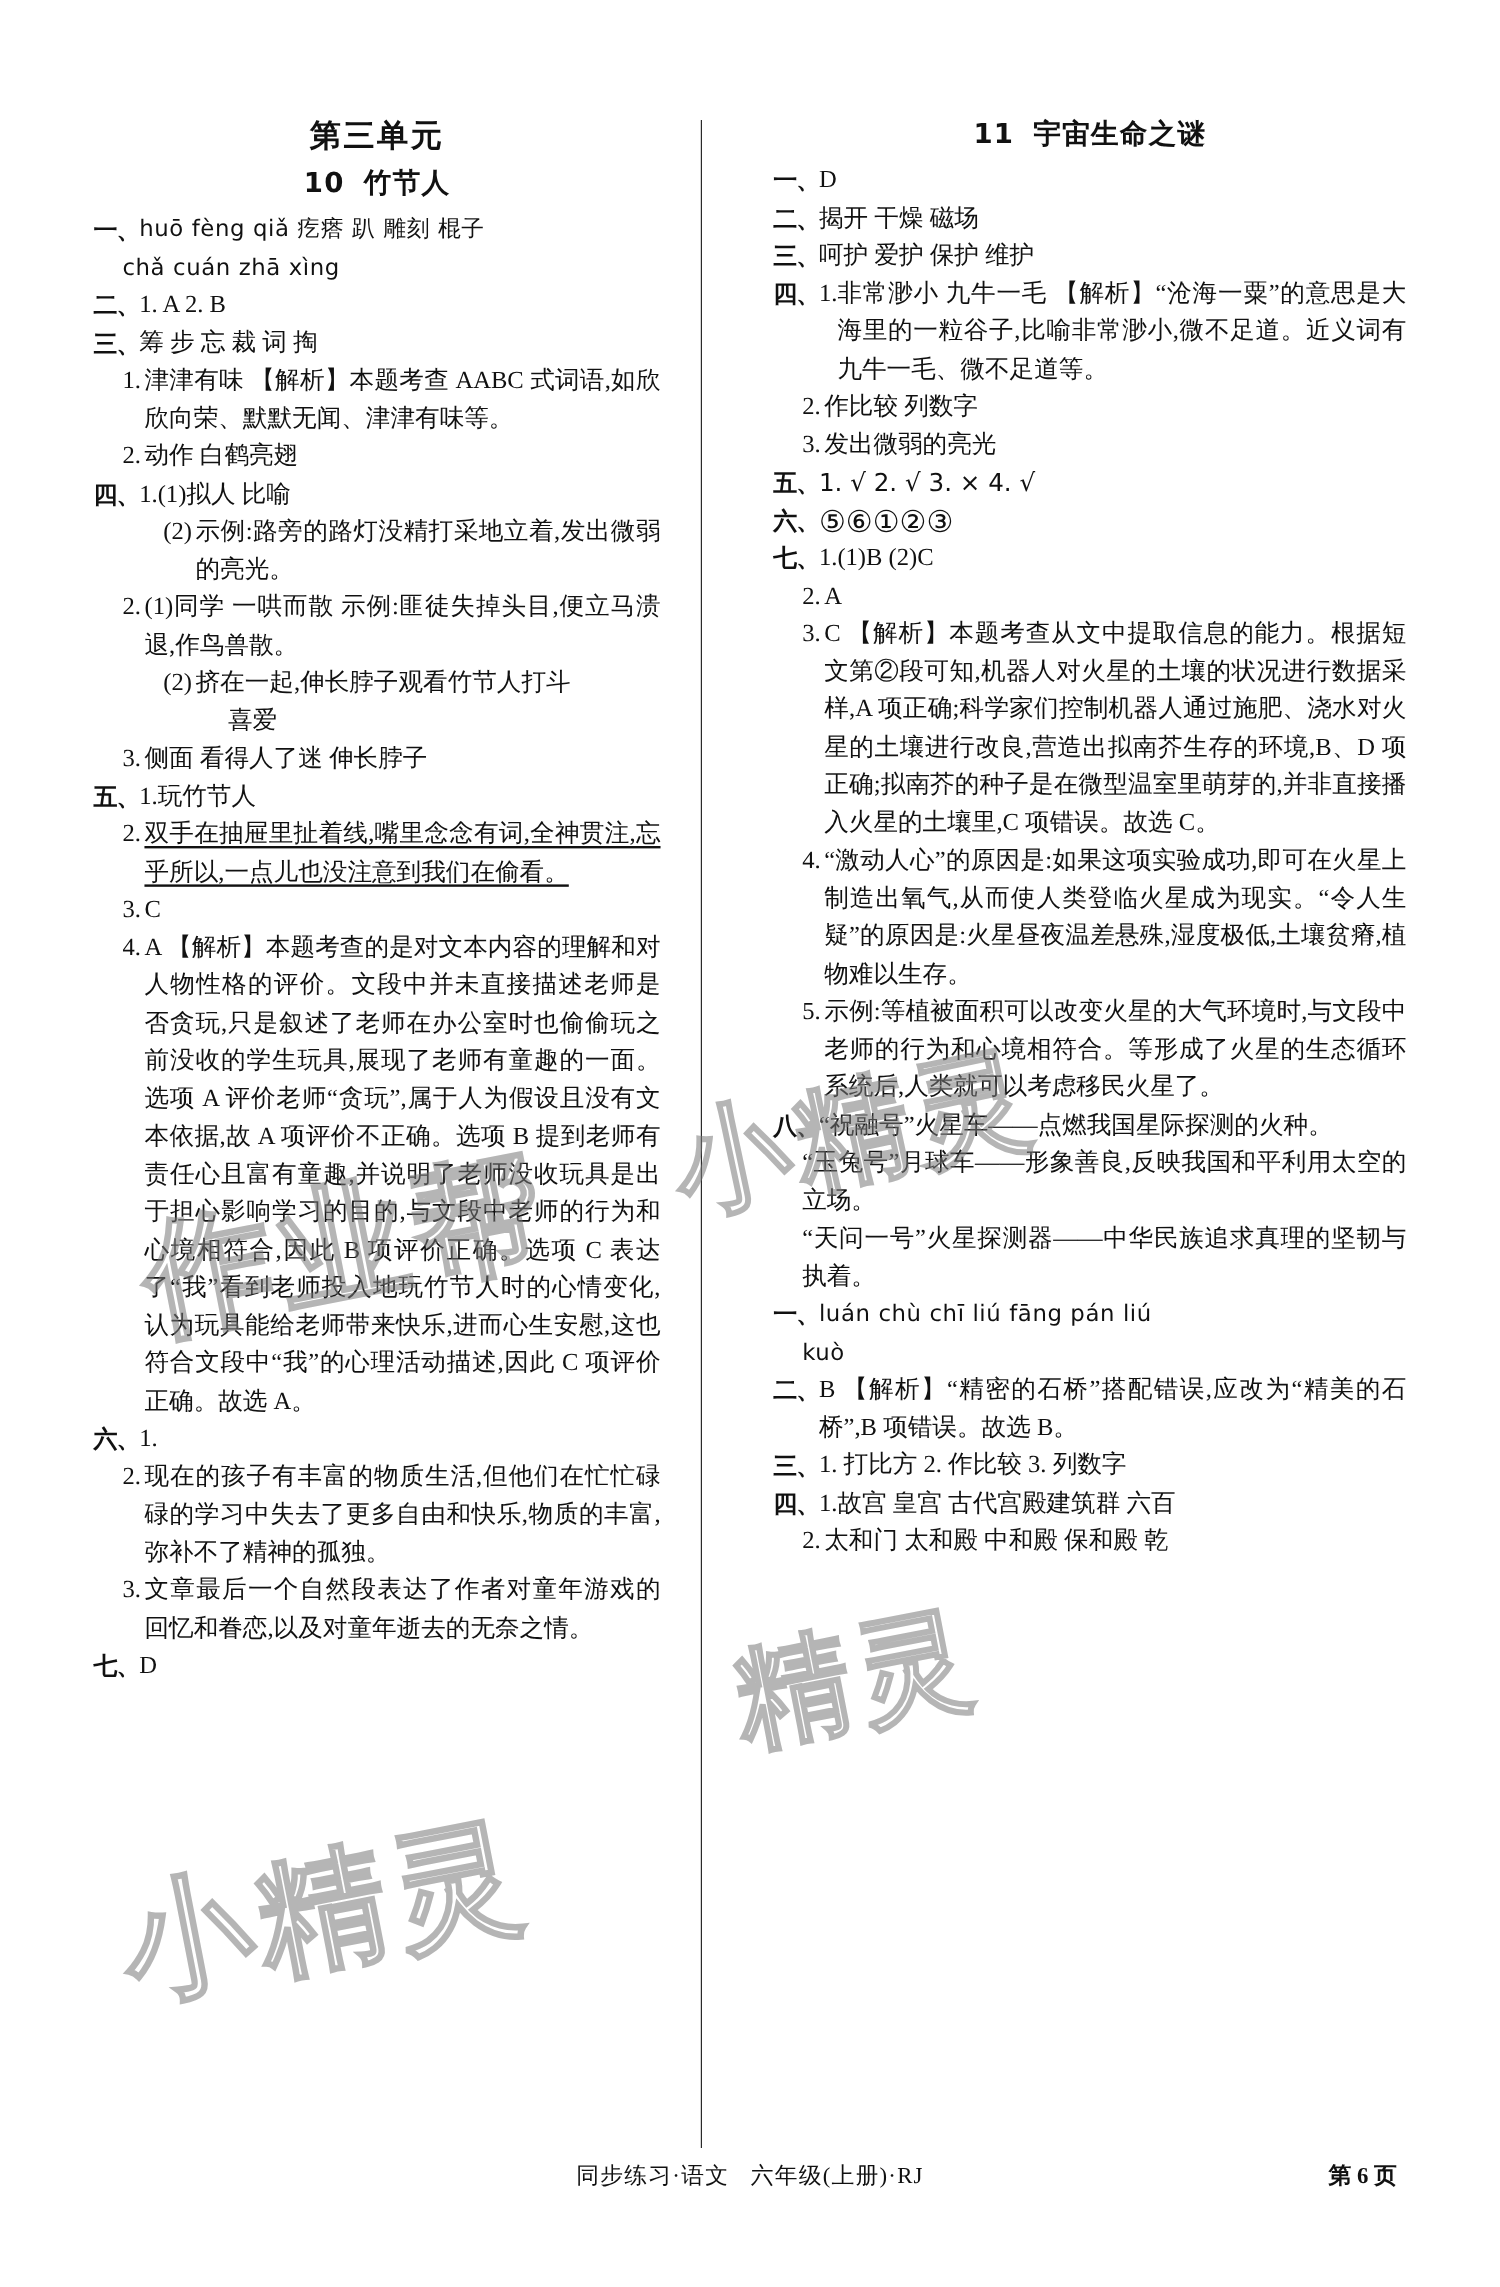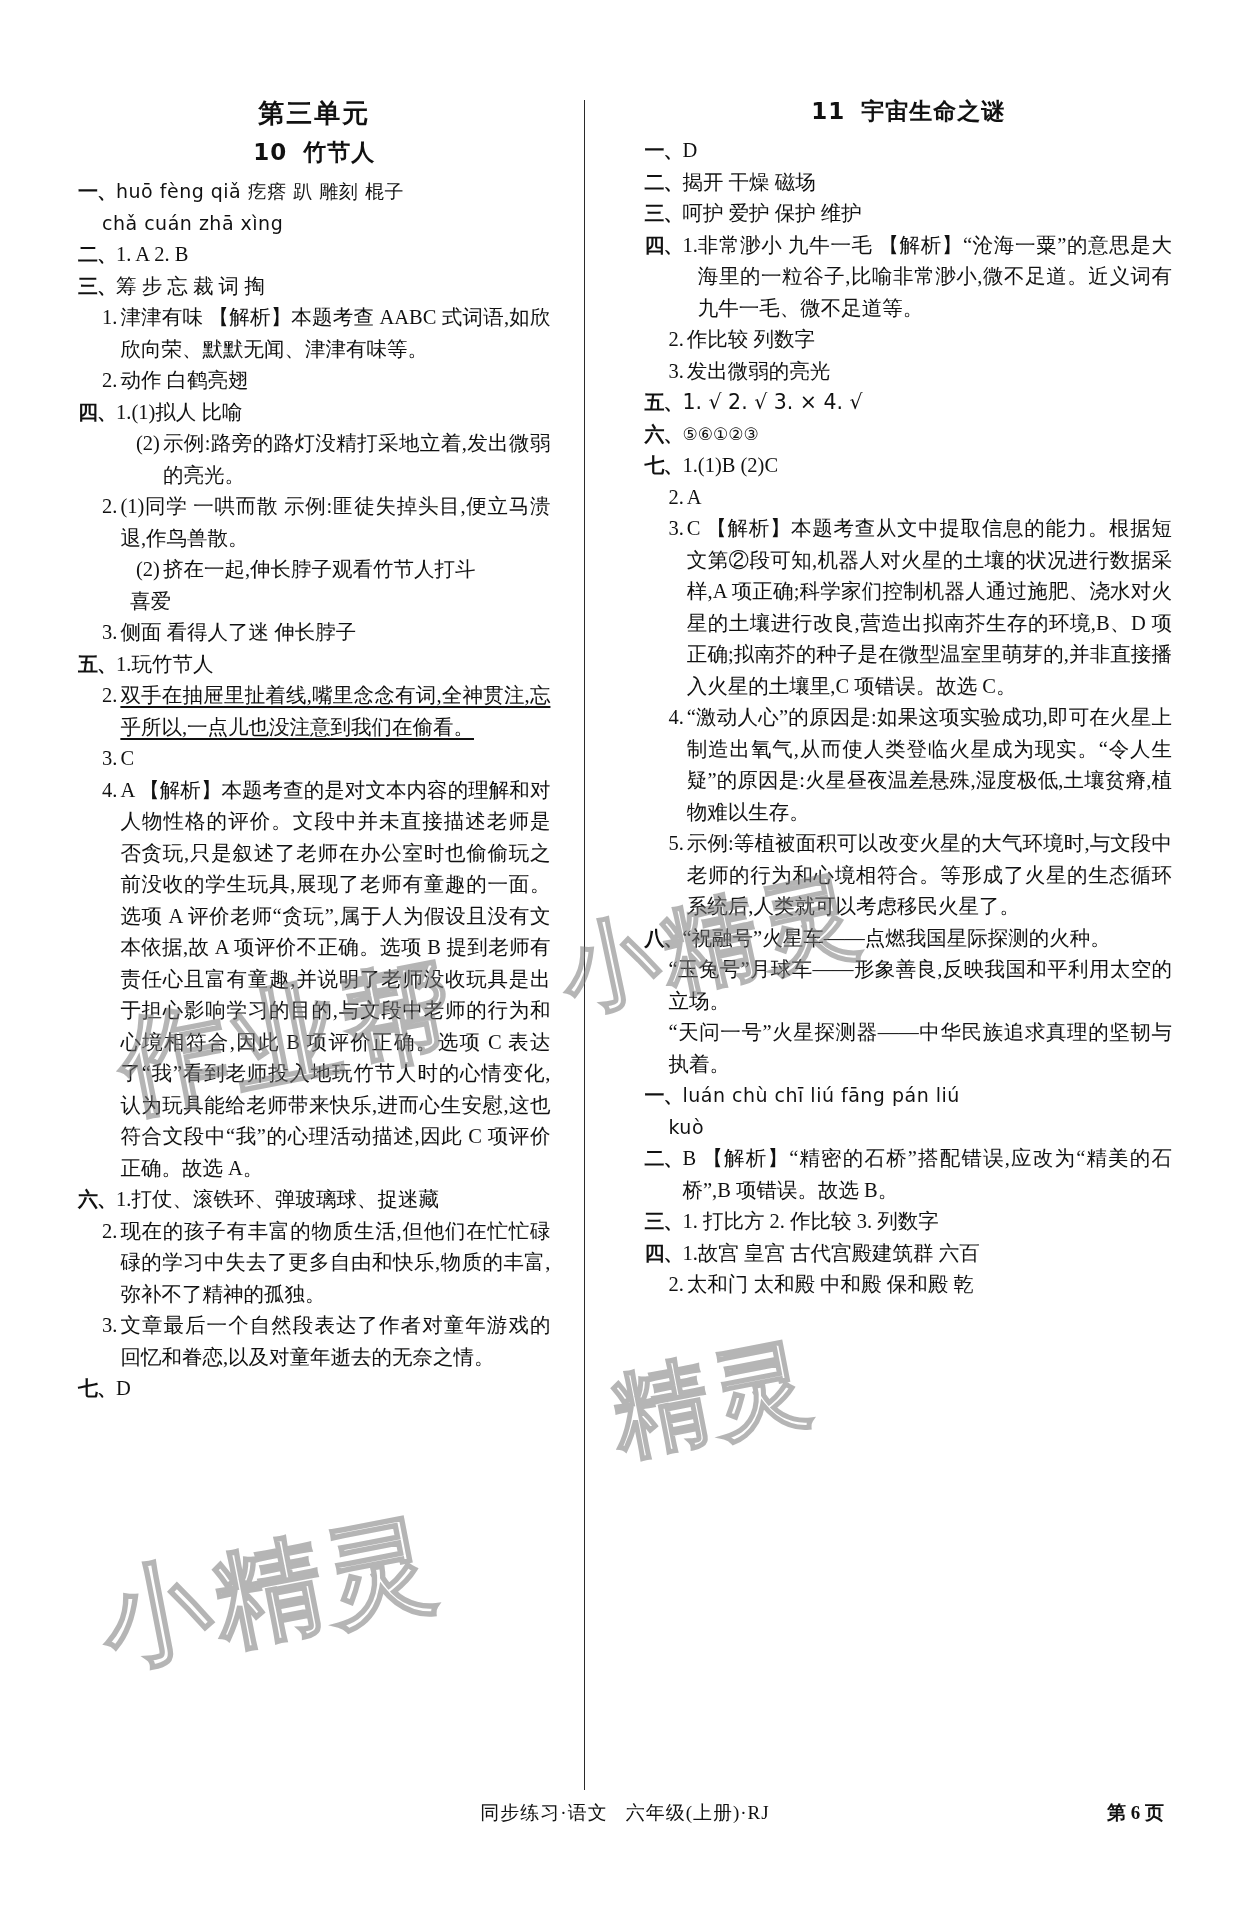--- a/index.html
+++ b/index.html
@@ -94,21 +94,21 @@
     font-size: 20px;
     letter-spacing: -1px;
   }
   .body-txt {
     flex: 1 1 auto;
     text-align: justify;
     text-justify: inter-character;
   }
   .ind1 { margin-left: 24px; }
   .ind2 { margin-left: 58px; }
-  .ind3 { margin-left: 52px; }
+  .ind3 { margin-left: 112px; }
   .hang-num {
     display: flex;
     align-items: flex-start;
   }
   .hang-num > .n {
     flex: 0 0 auto;
     white-space: nowrap;
     padding-right: 3px;
   }
   .hang-num > .t {
@@ -168,21 +168,21 @@
     left: 560px; top: 880px;
     font-size: 96px;
     transform: rotate(-12deg);
   }
   .wm4 {
     left: 612px; top: 1335px;
     font-size: 96px;
     transform: rotate(-11deg);
   }
 
-  .circnum { font-family: "DejaVu Sans", "Liberation Sans", sans-serif; font-size: 17px; }
+  .circnum { font-family: "DejaVu Sans", "Liberation Sans", sans-serif; font-size: 25px; }
   .check { font-family: "DejaVu Sans", "Liberation Sans", sans-serif; }
 </style>
 </head>
 <body>
 
 <div class="page">
 
   <div class="col-divider"></div>
 
   <div class="columns">
@@ -267,21 +267,20 @@
         <div class="hang-num ind1">
           <span class="n">4.</span>
           <span class="t">A  【解析】本题考查的是对文本内容的理解和对人物性格的评价。文段中并未直接描述老师是否贪玩,只是叙述了老师在办公室时也偷偷玩之前没收的学生玩具,展现了老师有童趣的一面。选项 A 评价老师“贪玩”,属于人为假设且没有文本依据,故 A 项评价不正确。选项 B 提到老师有责任心且富有童趣,并说明了老师没收玩具是出于担心影响学习的目的,与文段中老师的行为和心境相符合,因此 B 项评价正确。选项 C 表达了“我”看到老师投入地玩竹节人时的心情变化,认为玩具能给老师带来快乐,进而心生安慰,这也符合文段中“我”的心理活动描述,因此 C 项评价正确。故选 A。</span>
         </div>
       </div>
 
       <div class="ans">
         <div class="ans-row">
           <span class="cn-label">六、</span>
           <span class="n">1.</span>
-          <span class="body-txt">打仗、滚铁环、弹玻璃球、捉迷藏</span>
         </div>
         <div class="hang-num ind1">
           <span class="n">2.</span>
           <span class="t">现在的孩子有丰富的物质生活,但他们在忙忙碌碌的学习中失去了更多自由和快乐,物质的丰富,弥补不了精神的孤独。</span>
         </div>
         <div class="hang-num ind1">
           <span class="n">3.</span>
           <span class="t">文章最后一个自然段表达了作者对童年游戏的回忆和眷恋,以及对童年逝去的无奈之情。</span>
         </div>
       </div>

